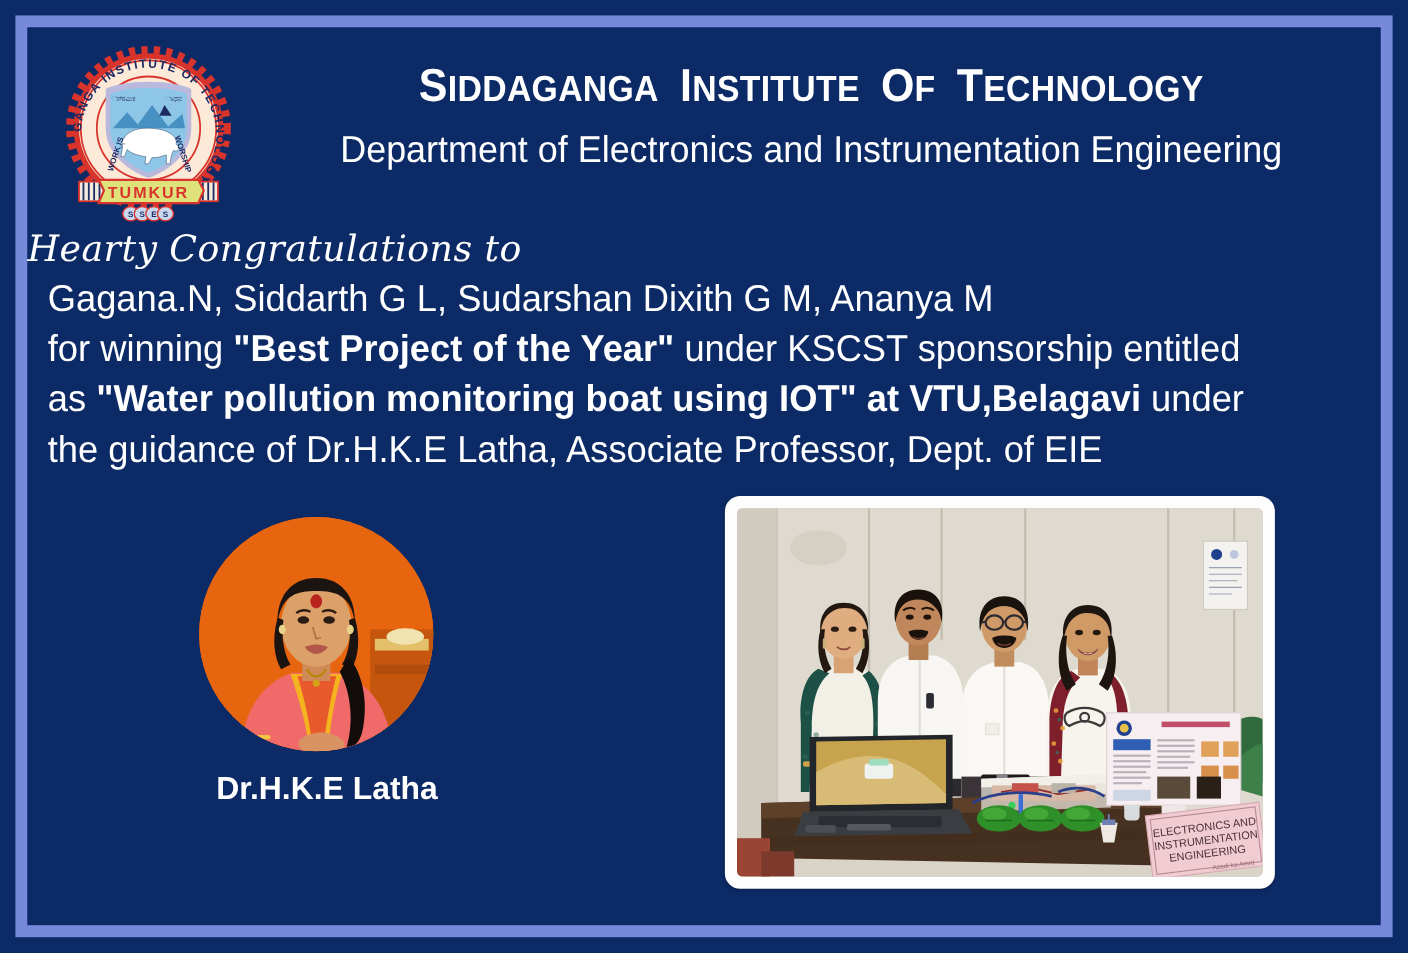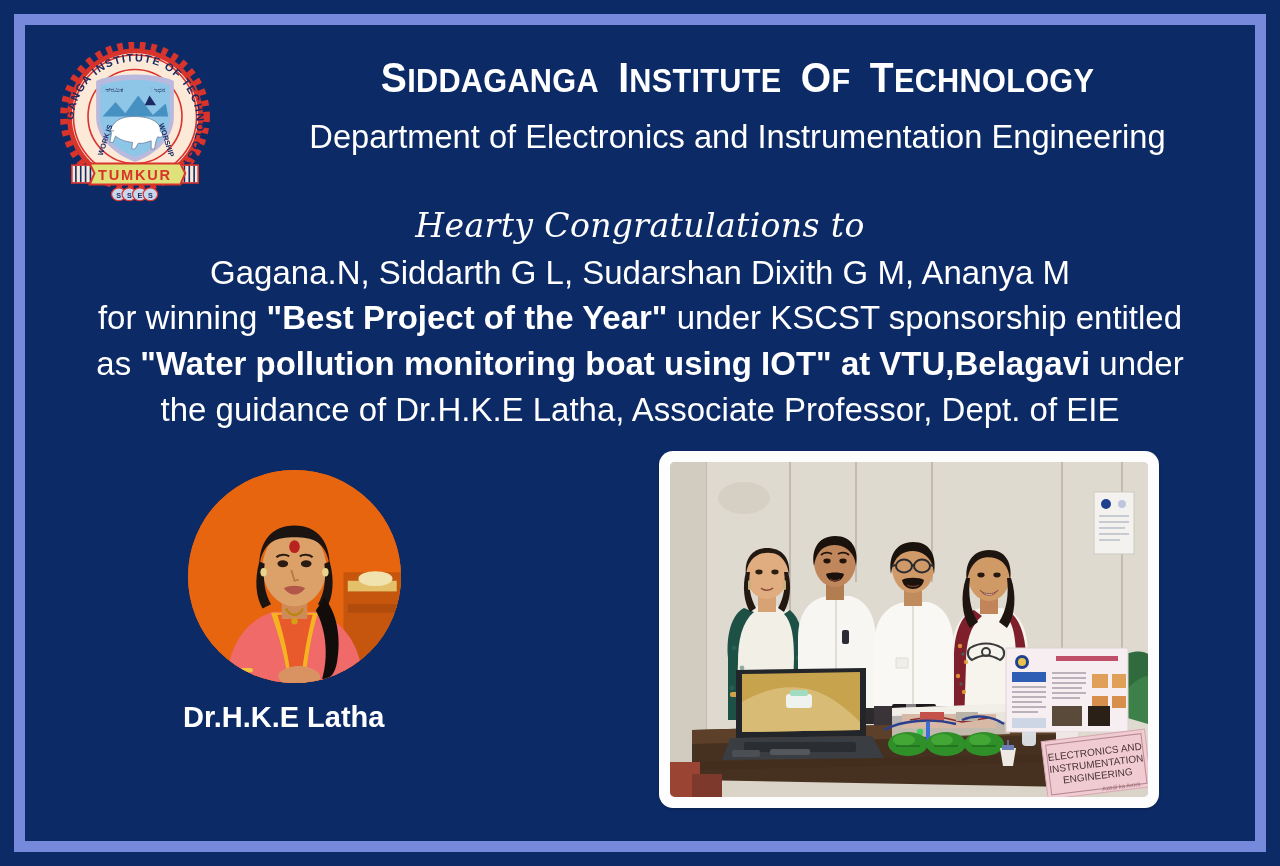--- a/index.html
+++ b/index.html
@@ -50,21 +50,21 @@
     text-align:center;color:#ffffff;
     font-size:34px;font-weight:400;line-height:1.15;
     white-space:nowrap;
     transform:scaleX(0.96);
     transform-origin:center top;
   }
 
   
   .body-text{
     position:absolute;left:0;right:0;top:180px;
-    text-align:center;color:#ffffff;
+    text-align:left;color:#ffffff;
   }
   .hearty{
     font-family:"DejaVu Serif", serif;
     font-style:italic;
     font-size:33px;
     line-height:1.25;
     margin-bottom:4px;
     letter-spacing:0.4px;
   }
   .names{
@@ -75,21 +75,21 @@
     font-size:34px;line-height:1.35;font-weight:400;
     transform:scaleX(0.97);
   }
   .cite .ln{white-space:nowrap;display:block;}
   .cite b{font-weight:bold;}
 
   
   .media{position:absolute;left:0;right:0;top:420px;bottom:0;}
 
   .portrait-wrap{
-    position:absolute;left:158px;top:25px;width:222px;text-align:left;
+    position:absolute;left:151px;top:25px;width:222px;text-align:right;
   }
   .portrait{
     width:213px;height:213px;border-radius:50%;overflow:hidden;
     margin:0 auto;position:relative;background:#e8650f;
   }
   .portrait svg{display:block;width:213px;height:213px;}
   .prof-name{
     margin-top:16px;color:#ffffff;font-weight:bold;font-size:29px;line-height:1.28;
   }
   .prof-role{

